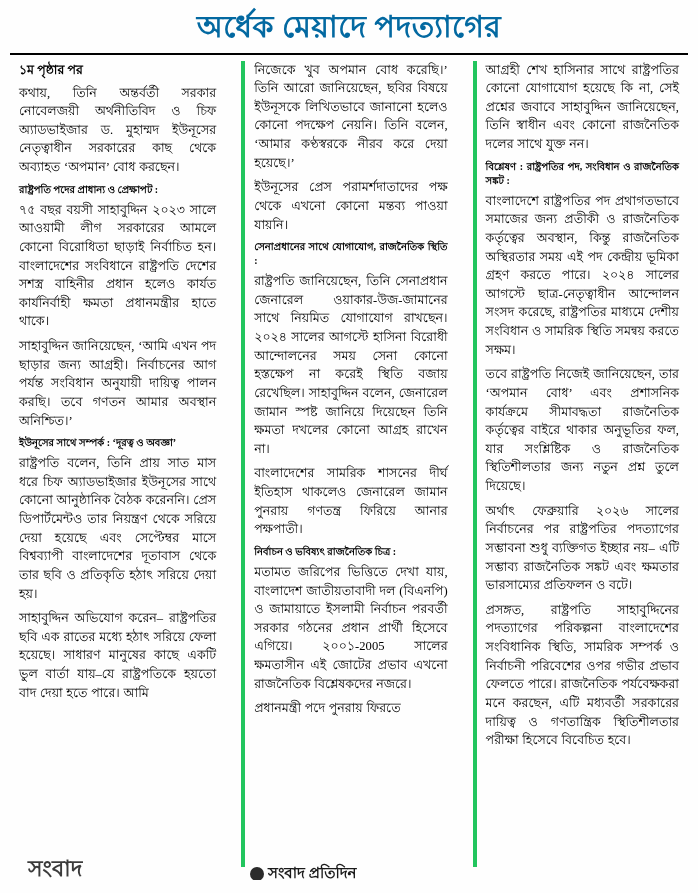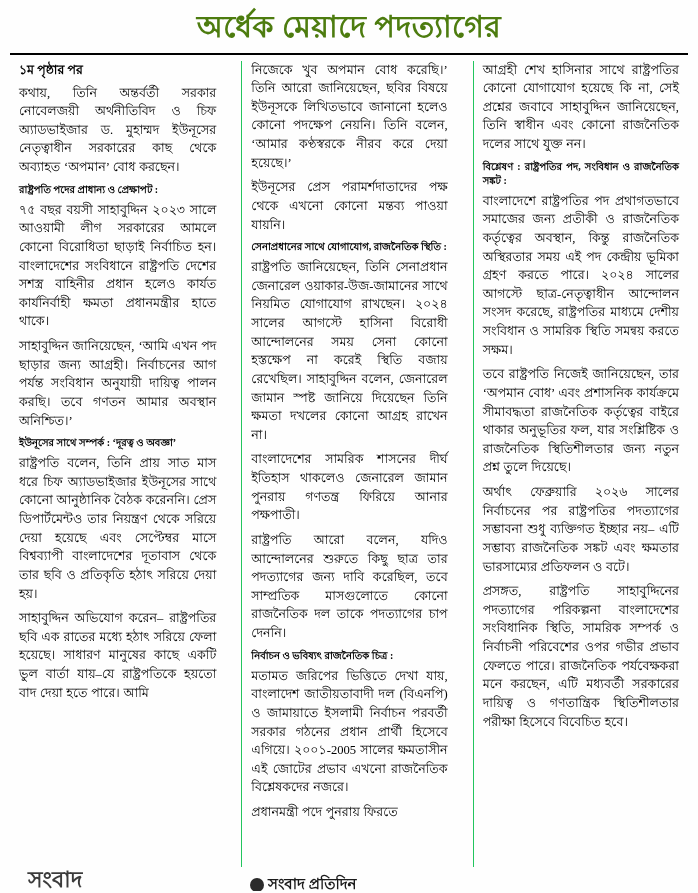--- a/index.html
+++ b/index.html
@@ -23,39 +23,39 @@
     background: #fefefe;
   }
   .headline {
     text-align: center;
     font-family: "Liberation Serif", serif;
     font-weight: bold;
     font-size: 30px;
     letter-spacing: 0.5px;
     line-height: 1.15;
     padding: 4px 0 6px 0;
-    color: #4d7c0f;
+    color: #0369a1;
   }
   .rule {
     border-top: 2px solid #000;
     margin: 2px 0 6px 0;
   }
   .columns {
     display: flex;
     gap: 16px;
     height: 806px;
   }
   .col {
     width: 33.333%;
     box-sizing: border-box;
     padding: 0 9px;
     position: relative;
   }
   .col + .col {
-    border-left: 1px solid #22c55e;
+    border-left: 4px solid #22c55e;
   }
   .kicker {
     font-family: "Liberation Serif", serif;
     font-weight: bold;
     font-size: 12.5px;
     margin-bottom: 3px;
   }
   p.body {
     font-family: "Liberation Serif", serif;
     font-size: 12.6px;
@@ -68,21 +68,21 @@
     font-family: "Liberation Serif", serif;
     font-weight: bold;
     font-size: 10px;
     line-height: 1.4;
     text-align: justify;
     margin: 5px 0 4px 0;
   }
   .footer-strip {
     position: absolute;
     left: 0;
-    bottom: 2px;
+    bottom: 13px;
     width: 698px;
     height: 22px;
     overflow: hidden;
   }
   .footer-mark {
     position: absolute;
     left: 28px;
     bottom: -8px;
     font-family: "Liberation Serif", serif;
     font-weight: bold;
@@ -132,21 +132,20 @@
       <p class="body">রাষ্ট্রপতি বলেন, তিনি প্রায় সাত মাস ধরে চিফ অ্যাডভাইজার ইউনূসের সাথে কোনো আনুষ্ঠানিক বৈঠক করেননি। প্রেস ডিপার্টমেন্টও তার নিয়ন্ত্রণ থেকে সরিয়ে দেয়া হয়েছে এবং সেপ্টেম্বর মাসে বিশ্বব্যাপী বাংলাদেশের দূতাবাস থেকে তার ছবি ও প্রতিকৃতি হঠাৎ সরিয়ে দেয়া হয়।</p>
       <p class="body">সাহাবুদ্দিন অভিযোগ করেন– রাষ্ট্রপতির ছবি এক রাতের মধ্যে হঠাৎ সরিয়ে ফেলা হয়েছে। সাধারণ মানুষের কাছে একটি ভুল বার্তা যায়–যে রাষ্ট্রপতিকে হয়তো বাদ দেয়া হতে পারে। আমি</p>
     </div>
 
     <div class="col">
       <p class="body">নিজেকে খুব অপমান বোধ করেছি।’ তিনি আরো জানিয়েছেন, ছবির বিষয়ে ইউনূসকে লিখিতভাবে জানানো হলেও কোনো পদক্ষেপ নেয়নি। তিনি বলেন, ‘আমার কণ্ঠস্বরকে নীরব করে দেয়া হয়েছে।’</p>
       <p class="body">ইউনূসের প্রেস পরামর্শদাতাদের পক্ষ থেকে এখনো কোনো মন্তব্য পাওয়া যায়নি।</p>
       <div class="subhead">সেনাপ্রধানের সাথে যোগাযোগ, রাজনৈতিক স্থিতি :</div>
       <p class="body">রাষ্ট্রপতি জানিয়েছেন, তিনি সেনাপ্রধান জেনারেল ওয়াকার-উজ-জামানের সাথে নিয়মিত যোগাযোগ রাখছেন। ২০২৪ সালের আগস্টে হাসিনা বিরোধী আন্দোলনের সময় সেনা কোনো হস্তক্ষেপ না করেই স্থিতি বজায় রেখেছিল। সাহাবুদ্দিন বলেন, জেনারেল জামান স্পষ্ট জানিয়ে দিয়েছেন তিনি ক্ষমতা দখলের কোনো আগ্রহ রাখেন না।</p>
       <p class="body">বাংলাদেশের সামরিক শাসনের দীর্ঘ ইতিহাস থাকলেও জেনারেল জামান পুনরায় গণতন্ত্র ফিরিয়ে আনার পক্ষপাতী।</p>
-      <p class="body">রাষ্ট্রপতি আরো বলেন, যদিও আন্দোলনের শুরুতে কিছু ছাত্র তার পদত্যাগের জন্য দাবি করেছিল, তবে সাম্প্রতিক মাসগুলোতে কোনো রাজনৈতিক দল তাকে পদত্যাগের চাপ দেননি।</p>
       <div class="subhead">নির্বাচন ও ভবিষ্যৎ রাজনৈতিক চিত্র :</div>
       <p class="body">মতামত জরিপের ভিত্তিতে দেখা যায়, বাংলাদেশ জাতীয়তাবাদী দল (বিএনপি) ও জামায়াতে ইসলামী নির্বাচন পরবর্তী সরকার গঠনের প্রধান প্রার্থী হিসেবে এগিয়ে। ২০০১-2005 সালের ক্ষমতাসীন এই জোটের প্রভাব এখনো রাজনৈতিক বিশ্লেষকদের নজরে।</p>
       <p class="body">প্রধানমন্ত্রী পদে পুনরায় ফিরতে</p>
     </div>
 
     <div class="col">
       <p class="body">আগ্রহী শেখ হাসিনার সাথে রাষ্ট্রপতির কোনো যোগাযোগ হয়েছে কি না, সেই প্রশ্নের জবাবে সাহাবুদ্দিন জানিয়েছেন, তিনি স্বাধীন এবং কোনো রাজনৈতিক দলের সাথে যুক্ত নন।</p>
       <div class="subhead">বিশ্লেষণ : রাষ্ট্রপতির পদ, সংবিধান ও রাজনৈতিক সঙ্কট :</div>
       <p class="body">বাংলাদেশে রাষ্ট্রপতির পদ প্রথাগতভাবে সমাজের জন্য প্রতীকী ও রাজনৈতিক কর্তৃত্বের অবস্থান, কিন্তু রাজনৈতিক অস্থিরতার সময় এই পদ কেন্দ্রীয় ভূমিকা গ্রহণ করতে পারে। ২০২৪ সালের আগস্টে ছাত্র-নেতৃত্বাধীন আন্দোলন সংসদ করেছে, রাষ্ট্রপতির মাধ্যমে দেশীয় সংবিধান ও সামরিক স্থিতি সমন্বয় করতে সক্ষম।</p>
       <p class="body">তবে রাষ্ট্রপতি নিজেই জানিয়েছেন, তার ‘অপমান বোধ’ এবং প্রশাসনিক কার্যক্রমে সীমাবদ্ধতা রাজনৈতিক কর্তৃত্বের বাইরে থাকার অনুভূতির ফল, যার সংশ্লিষ্টিক ও রাজনৈতিক স্থিতিশীলতার জন্য নতুন প্রশ্ন তুলে দিয়েছে।</p>

